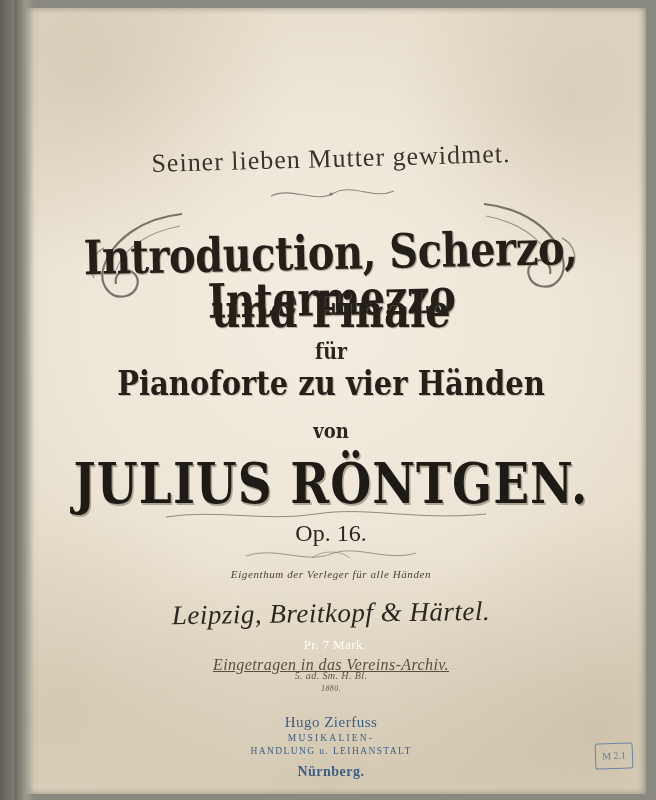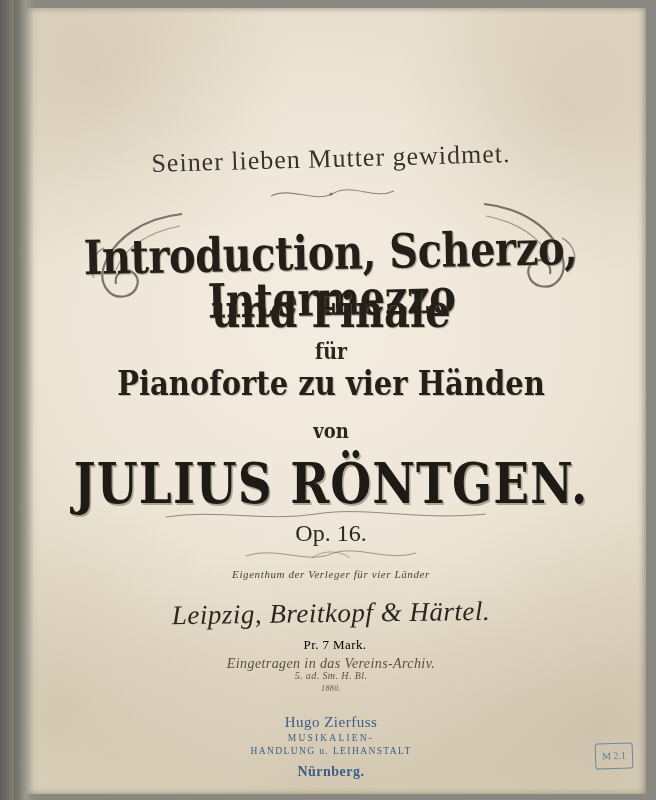--- a/index.html
+++ b/index.html
@@ -201,32 +201,33 @@
     transform: rotate(-0.8deg);
   }
 
   .price {
     position: absolute;
     left: 8px; right: 0;
     top: 629px;
     font-family: "Liberation Serif", serif;
     font-size: 13px;
     letter-spacing: 0.4px;
-    color: #000000;
+    color: #ffffff;
   }
 
   .stamp-line {
     position: absolute;
     left: 0; right: 0;
     top: 648px;
     font-family: "Liberation Serif", serif;
     font-style: italic;
-    font-size: 14px;
+    font-size: 16px;
     letter-spacing: 0.4px;
     color: #58503f;
+    text-decoration: underline;
   }
   .stamp-line2 {
     position: absolute;
     left: 0; right: 0;
     top: 662px;
     font-family: "Liberation Serif", serif;
     font-style: italic;
     font-size: 10px;
     letter-spacing: 0.4px;
     color: #5d5545;
@@ -355,21 +356,21 @@
 
     <div class="opus">Op. 16.</div>
 
     <div class="flourish fl-bottom">
       <svg width="630" height="24" viewBox="0 0 630 24">
         <path d="M230 14 C260 4, 290 22, 315 12 C340 2, 370 20, 400 11" fill="none" stroke="#4a4238" stroke-width="1" opacity="0.65"></path>
         <path d="M296 16 C306 8, 324 8, 334 16" fill="none" stroke="#4a4238" stroke-width="0.9" opacity="0.6"></path>
       </svg>
     </div>
 
-    <div class="rights">Eigenthum der Verleger für vier Länder</div>
+    <div class="rights">Eigenthum der Verleger für alle Händen</div>
     <div class="publisher">Leipzig, Breitkopf &amp; Härtel.</div>
     <div class="price">Pr. 7 Mark.</div>
 
     <div class="stamp-line">Eingetragen in das Vereins-Archiv.</div>
     <div class="stamp-line2">5. ad. Sm. H. Bl.</div>
     <div class="stamp-line3">1880.</div>
 
     <div class="dealer-stamp">
       <div class="dealer-name">Hugo Zierfuss</div>
       <div class="dealer-sub1">MUSIKALIEN-</div>

